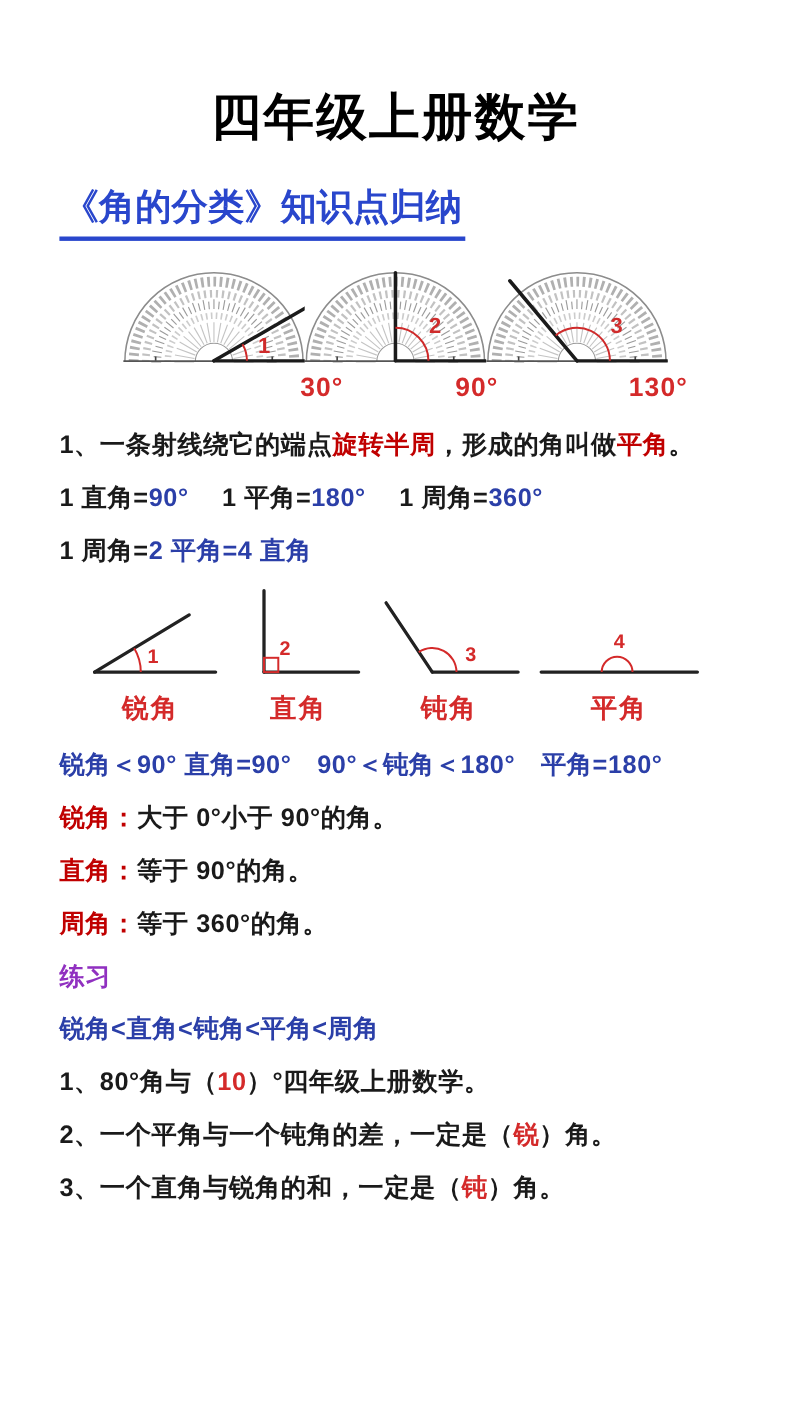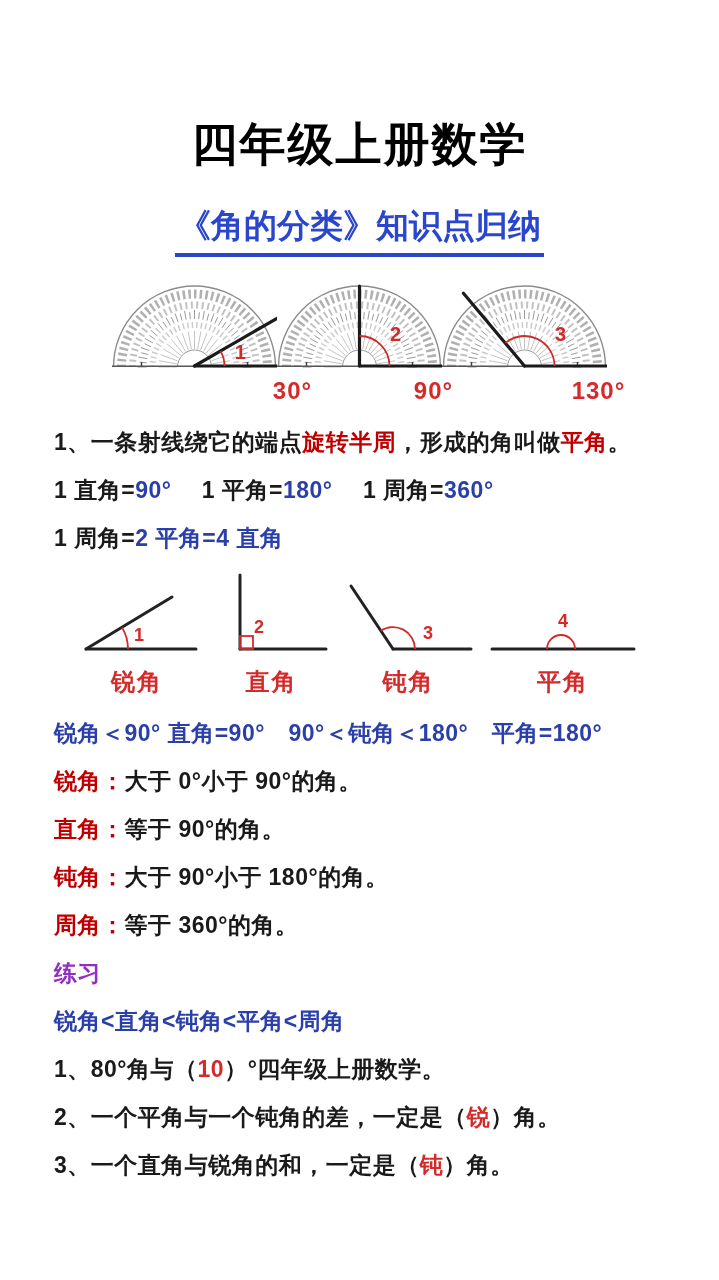--- a/index.html
+++ b/index.html
@@ -5,24 +5,24 @@
   :root{
     --ink:#1a1a1a; --red:#c00000; --red2:#d42a2a;
     --blue:#2b3fa8; --blue-strong:#2946cc; --purple:#9030c0;
   }
   *{box-sizing:border-box}
   html,body{margin:0;padding:0}
   body{
     width:719px;height:1280px;background:#ffffff;overflow:hidden;
     font-family:"Liberation Sans","DejaVu Sans",sans-serif;color:var(--ink);
   }
-  .page{padding:116px 54px 0 54px}
+  .page{padding:78px 54px 0 54px}
   .title{margin:0 0 34px;text-align:center;font-size:46px;line-height:56px;
     font-weight:900;letter-spacing:2px;color:#000}
-  .subtitle-wrap{text-align:center;margin:0 0 24px}
+  .subtitle-wrap{margin:0 0 24px}
   .subtitle{display:inline-block;margin:0;font-size:33px;line-height:40px;font-weight:800;
     color:var(--blue-strong);border-bottom:4px solid var(--blue-strong);padding:0 3px 7px}
   .protractor-row{display:flex;justify-content:center}
   svg.protractor{display:block}
   .protractor-labels{display:flex;justify-content:flex-end;margin:4px 0 20px}
   .p-label{width:165px;text-align:center;font-size:24px;font-weight:800;
     color:var(--red2);letter-spacing:1px}
   .p-label:nth-child(1){transform:translateX(40px)}
   .p-label:nth-child(2){transform:translateX(16px)}
   .p-label:nth-child(3){transform:translateX(16px)}
@@ -305,21 +305,20 @@
         <text class="fig-num" x="70" y="58">4</text>
       </svg>
       <div class="a-label">平角</div>
     </div>
   </div>
 
   <p class="line blue">锐角＜90° 直角=90°　90°＜钝角＜180°　平角=180°</p>
 
   <p class="line"><span class="seg-r">锐角：</span><span class="seg-k">大于 0°小于 90°的角。</span></p>
   <p class="line"><span class="seg-r">直角：</span><span class="seg-k">等于 90°的角。</span></p>
-  <p class="line"><span class="seg-r">钝角：</span><span class="seg-k">大于 90°小于 180°的角。</span></p>
   <p class="line"><span class="seg-r">周角：</span><span class="seg-k">等于 360°的角。</span></p>
 
   <p class="line purple bold">练习</p>
   <p class="line blue bold">锐角&lt;直角&lt;钝角&lt;平角&lt;周角</p>
 
   <p class="line"><span class="seg-k">1、80°角与（</span><span class="seg-r2">10</span><span class="seg-k">）°四年级上册数学。</span></p>
   <p class="line"><span class="seg-k">2、一个平角与一个钝角的差，一定是（</span><span class="seg-r2">锐</span><span class="seg-k">）角。</span></p>
   <p class="line"><span class="seg-k">3、一个直角与锐角的和，一定是（</span><span class="seg-r2">钝</span><span class="seg-k">）角。</span></p>
 
 </div>

